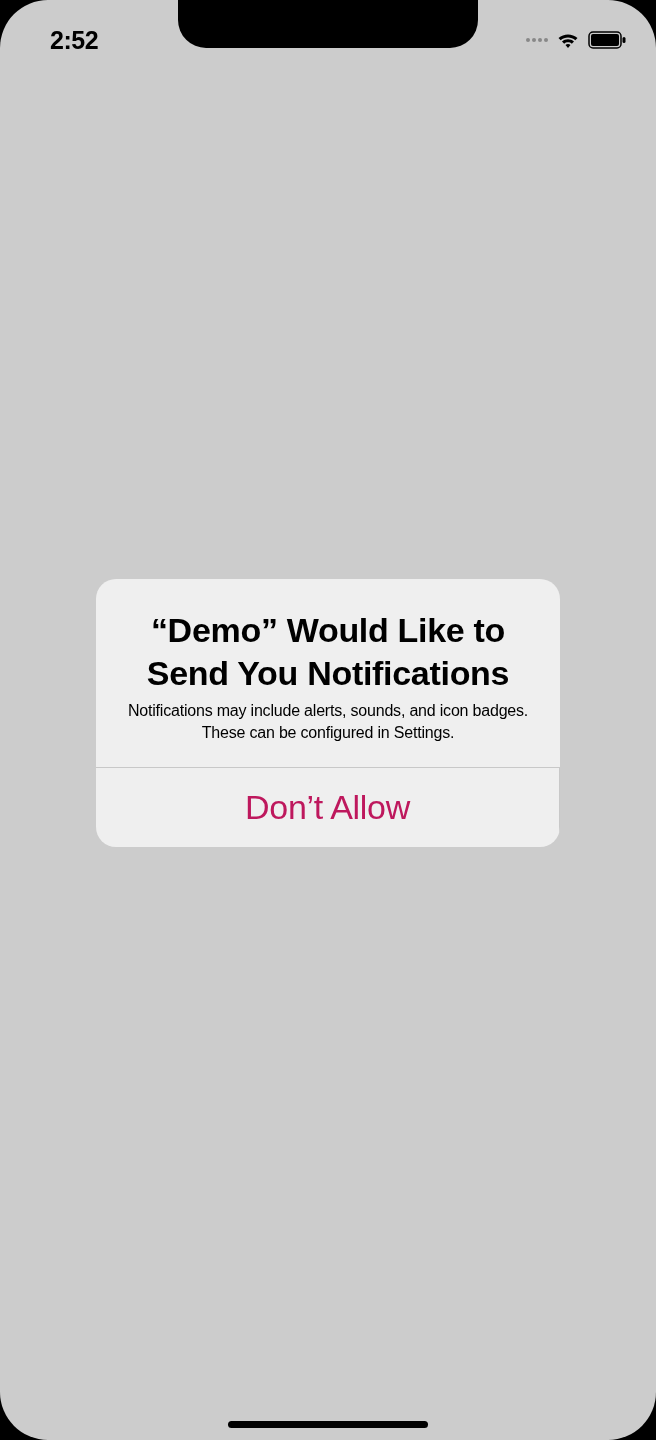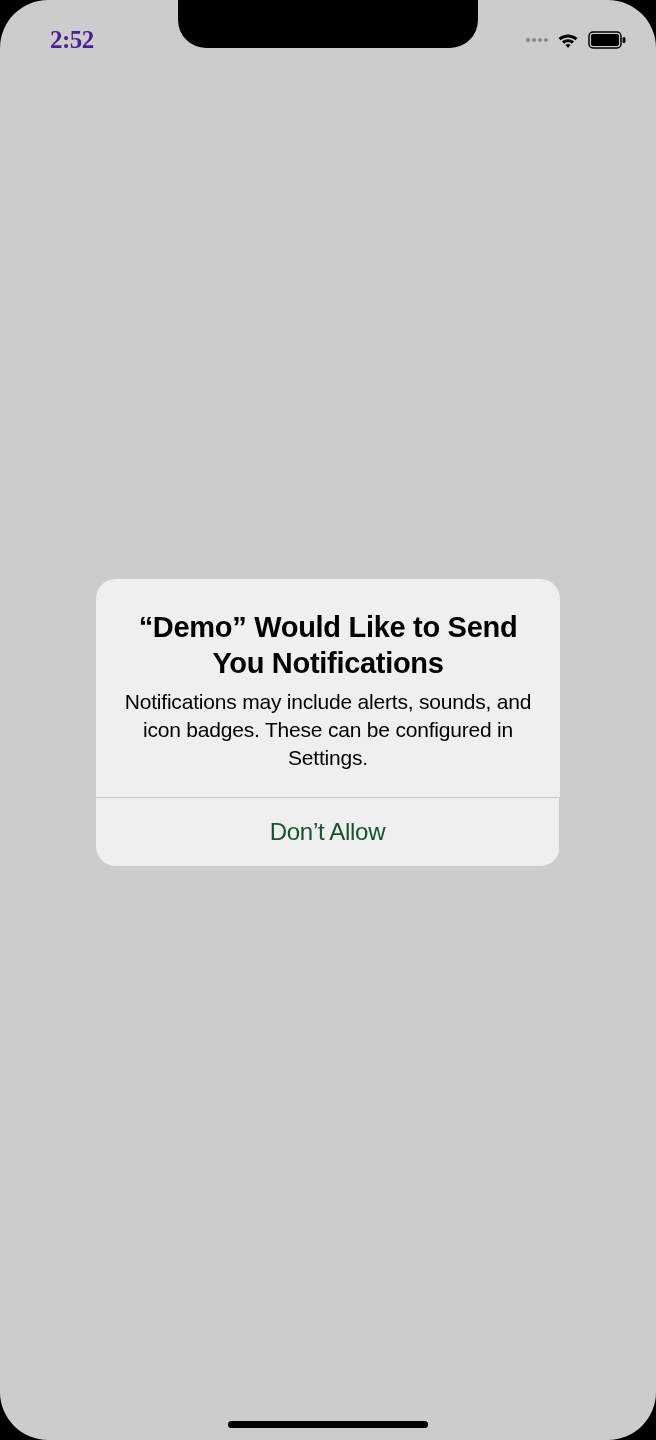--- a/index.html
+++ b/index.html
@@ -49,23 +49,22 @@
       display: flex;
       justify-content: space-between;
       align-items: center;
       padding: 0 28px 0 50px;
       z-index: 50;
     }
     
     .status-time {
       font-size: 25px;
       font-weight: 600;
-      color: #4c1d95;
+      color: #000000;
       letter-spacing: -0.5px;
-      font-family: Liberation Serif, serif;
     }
     
     .status-right {
       display: flex;
       align-items: center;
       gap: 8px;
     }
     
     .dots {
       display: flex;
@@ -101,48 +100,48 @@
       border-radius: 20px;
       overflow: hidden;
     }
     
     .alert-content {
       padding: 30px 24px 24px 24px;
       text-align: center;
     }
     
     .alert-title {
-      font-size: 29px;
+      font-size: 34px;
       font-weight: 600;
       color: #000;
       line-height: 1.25;
       margin-bottom: 6px;
       letter-spacing: -0.3px;
     }
     
     .alert-message {
-      font-size: 21px;
+      font-size: 16px;
       font-weight: 400;
       color: #000;
       line-height: 1.35;
       letter-spacing: -0.2px;
     }
     
     .alert-buttons {
       display: flex;
       border-top: 1px solid #c8c8c8;
     }
     
     .alert-button {
       flex: 1;
       padding: 20px 0;
       text-align: center;
-      font-size: 24px;
+      font-size: 34px;
       font-weight: 400;
-      color: #14532d;
+      color: #be185d;
       background: transparent;
       border: none;
       cursor: pointer;
       letter-spacing: -0.3px;
     }
     
     .alert-button:first-child {
       border-right: 1px solid #c8c8c8;
     }
     

